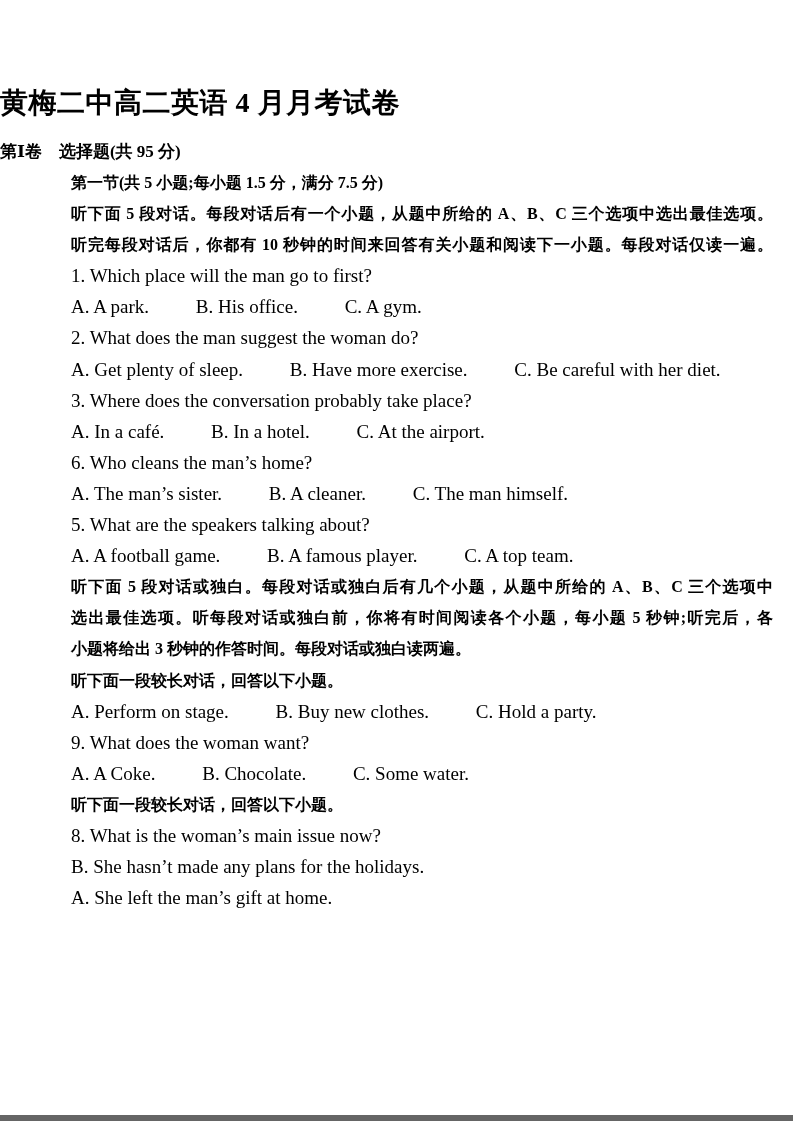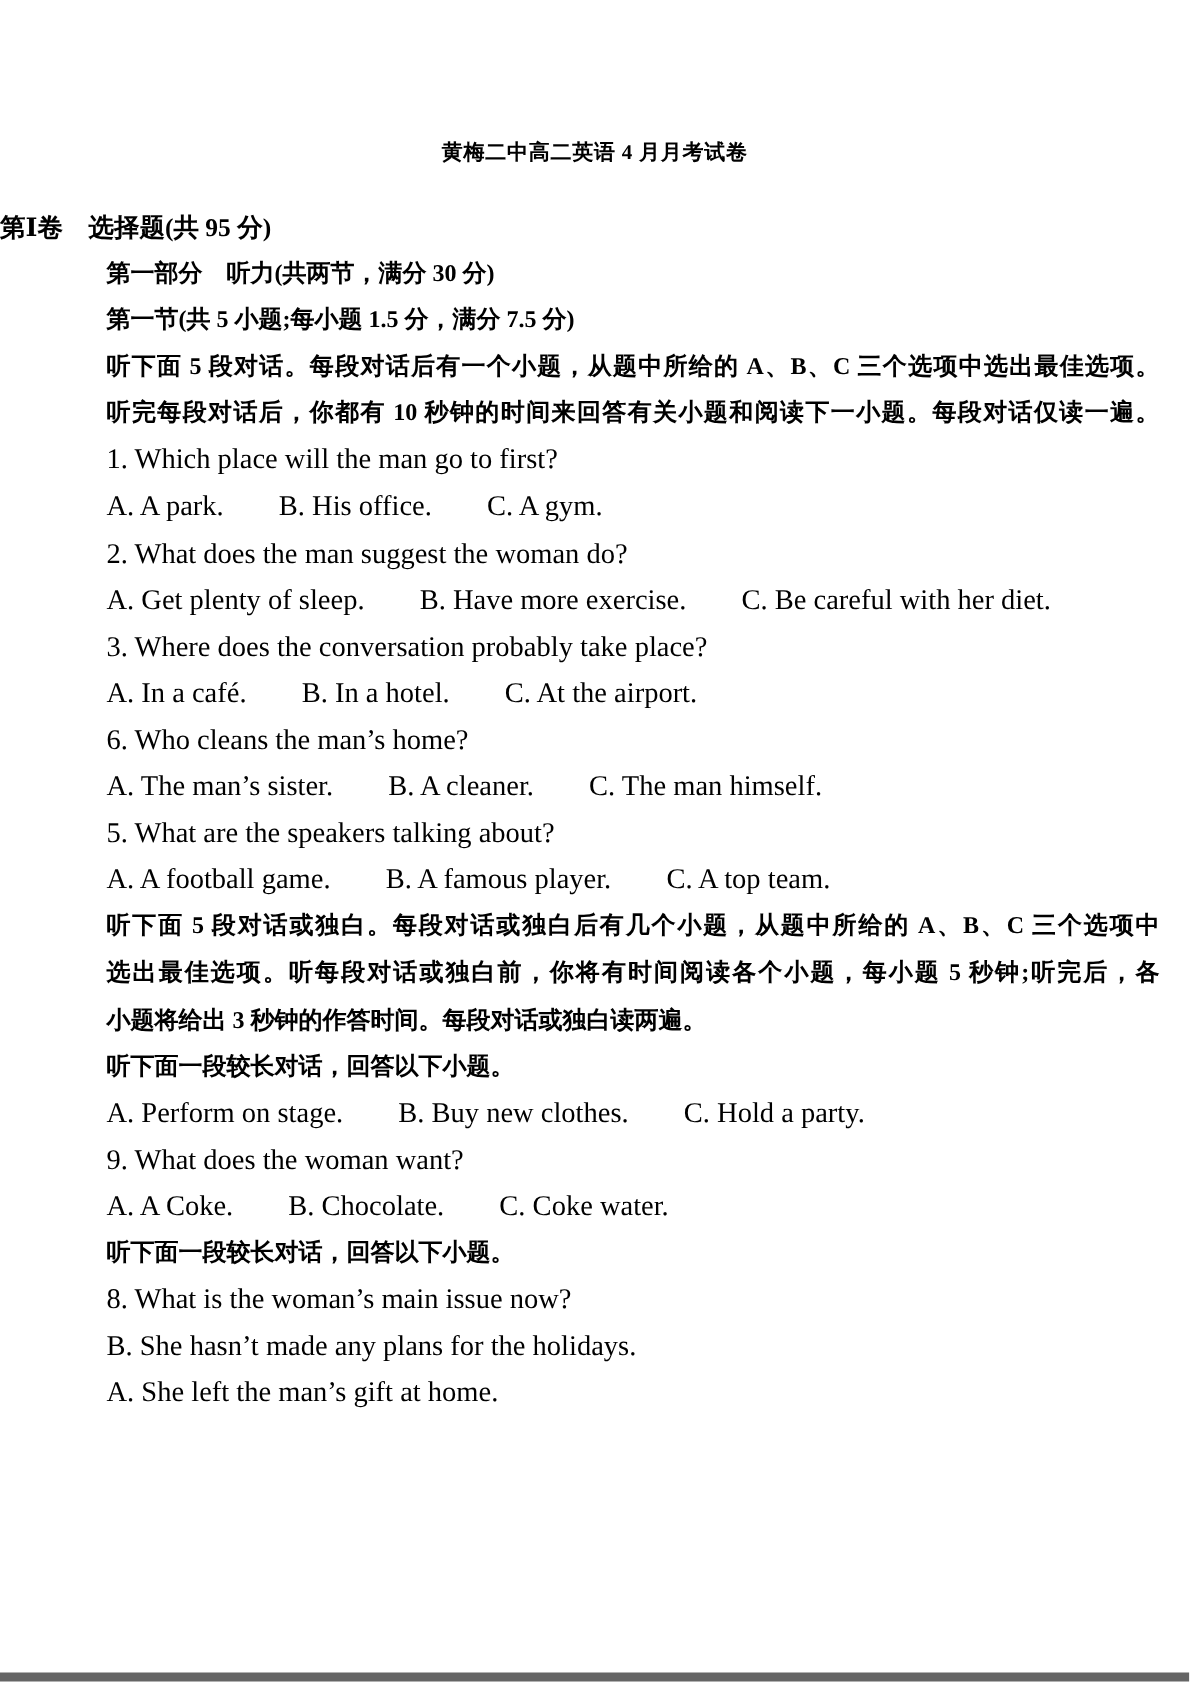--- a/index.html
+++ b/index.html
@@ -7,22 +7,22 @@
     position: relative;
     width: 793px;
     height: 1122px;
     background: #ffffff;
     overflow: hidden;
     font-family: "Liberation Serif", "DejaVu Serif", serif;
     color: #000000;
   }
   .title {
     margin: 87px 0 0 0;
-    text-align: center;
-    font-size: 14px;
+    text-align: left;
+    font-size: 28px;
     font-weight: bold;
     line-height: 31px;
     letter-spacing: 0.5px;
   }
   .volume {
     margin: 18px 0 0 0;
     font-size: 17px;
     font-weight: bold;
     line-height: 31px;
   }
@@ -41,41 +41,40 @@
   }
   .fill {
     text-align: justify;
     text-align-last: justify;
     white-space: normal !important;
   }
   .en {
     font-size: 19px;
     font-weight: normal;
   }
-  .opt-row span + span { margin-left: 32px; }
+  .opt-row span + span { margin-left: 42px; }
   .bottom-bar {
     position: absolute;
     left: 0;
     right: 0;
     bottom: 1px;
     height: 6px;
     background: #656565;
   }
 </style>
 </head>
 <body>
 
 <div class="page">
 
   <p class="title">黄梅二中高二英语 4 月月考试卷</p>
   <p class="volume">第Ⅰ卷　选择题(共 95 分)</p>
 
   <div class="content">
 
-    <p class="cn">第一部分　听力(共两节，满分 30 分)</p>
     <p class="cn">第一节(共 5 小题;每小题 1.5 分，满分 7.5 分)</p>
 
     <p class="cn fill">听下面 5 段对话。每段对话后有一个小题，从题中所给的 A、B、C 三个选项中选出最佳选项。</p>
     <p class="cn fill">听完每段对话后，你都有 10 秒钟的时间来回答有关小题和阅读下一小题。每段对话仅读一遍。</p>
 
     <p class="en">1. Which place will the man go to first?</p>
     <p class="en opt-row">
       <span>A. A park.</span>
       <span>B. His office.</span>
       <span>C. A gym.</span>
@@ -118,21 +117,21 @@
     <p class="en opt-row">
       <span>A. Perform on stage.</span>
       <span>B. Buy new clothes.</span>
       <span>C. Hold a party.</span>
     </p>
 
     <p class="en">9. What does the woman want?</p>
     <p class="en opt-row">
       <span>A. A Coke.</span>
       <span>B. Chocolate.</span>
-      <span>C. Coke water.</span>
+      <span>C. Some water.</span>
     </p>
 
     <p class="cn">听下面一段较长对话，回答以下小题。</p>
 
     <p class="en">8. What is the woman’s main issue now?</p>
     <p class="en">B. She hasn’t made any plans for the holidays.</p>
     <p class="en">A. She left the man’s gift at home.</p>
 
   </div>
 

